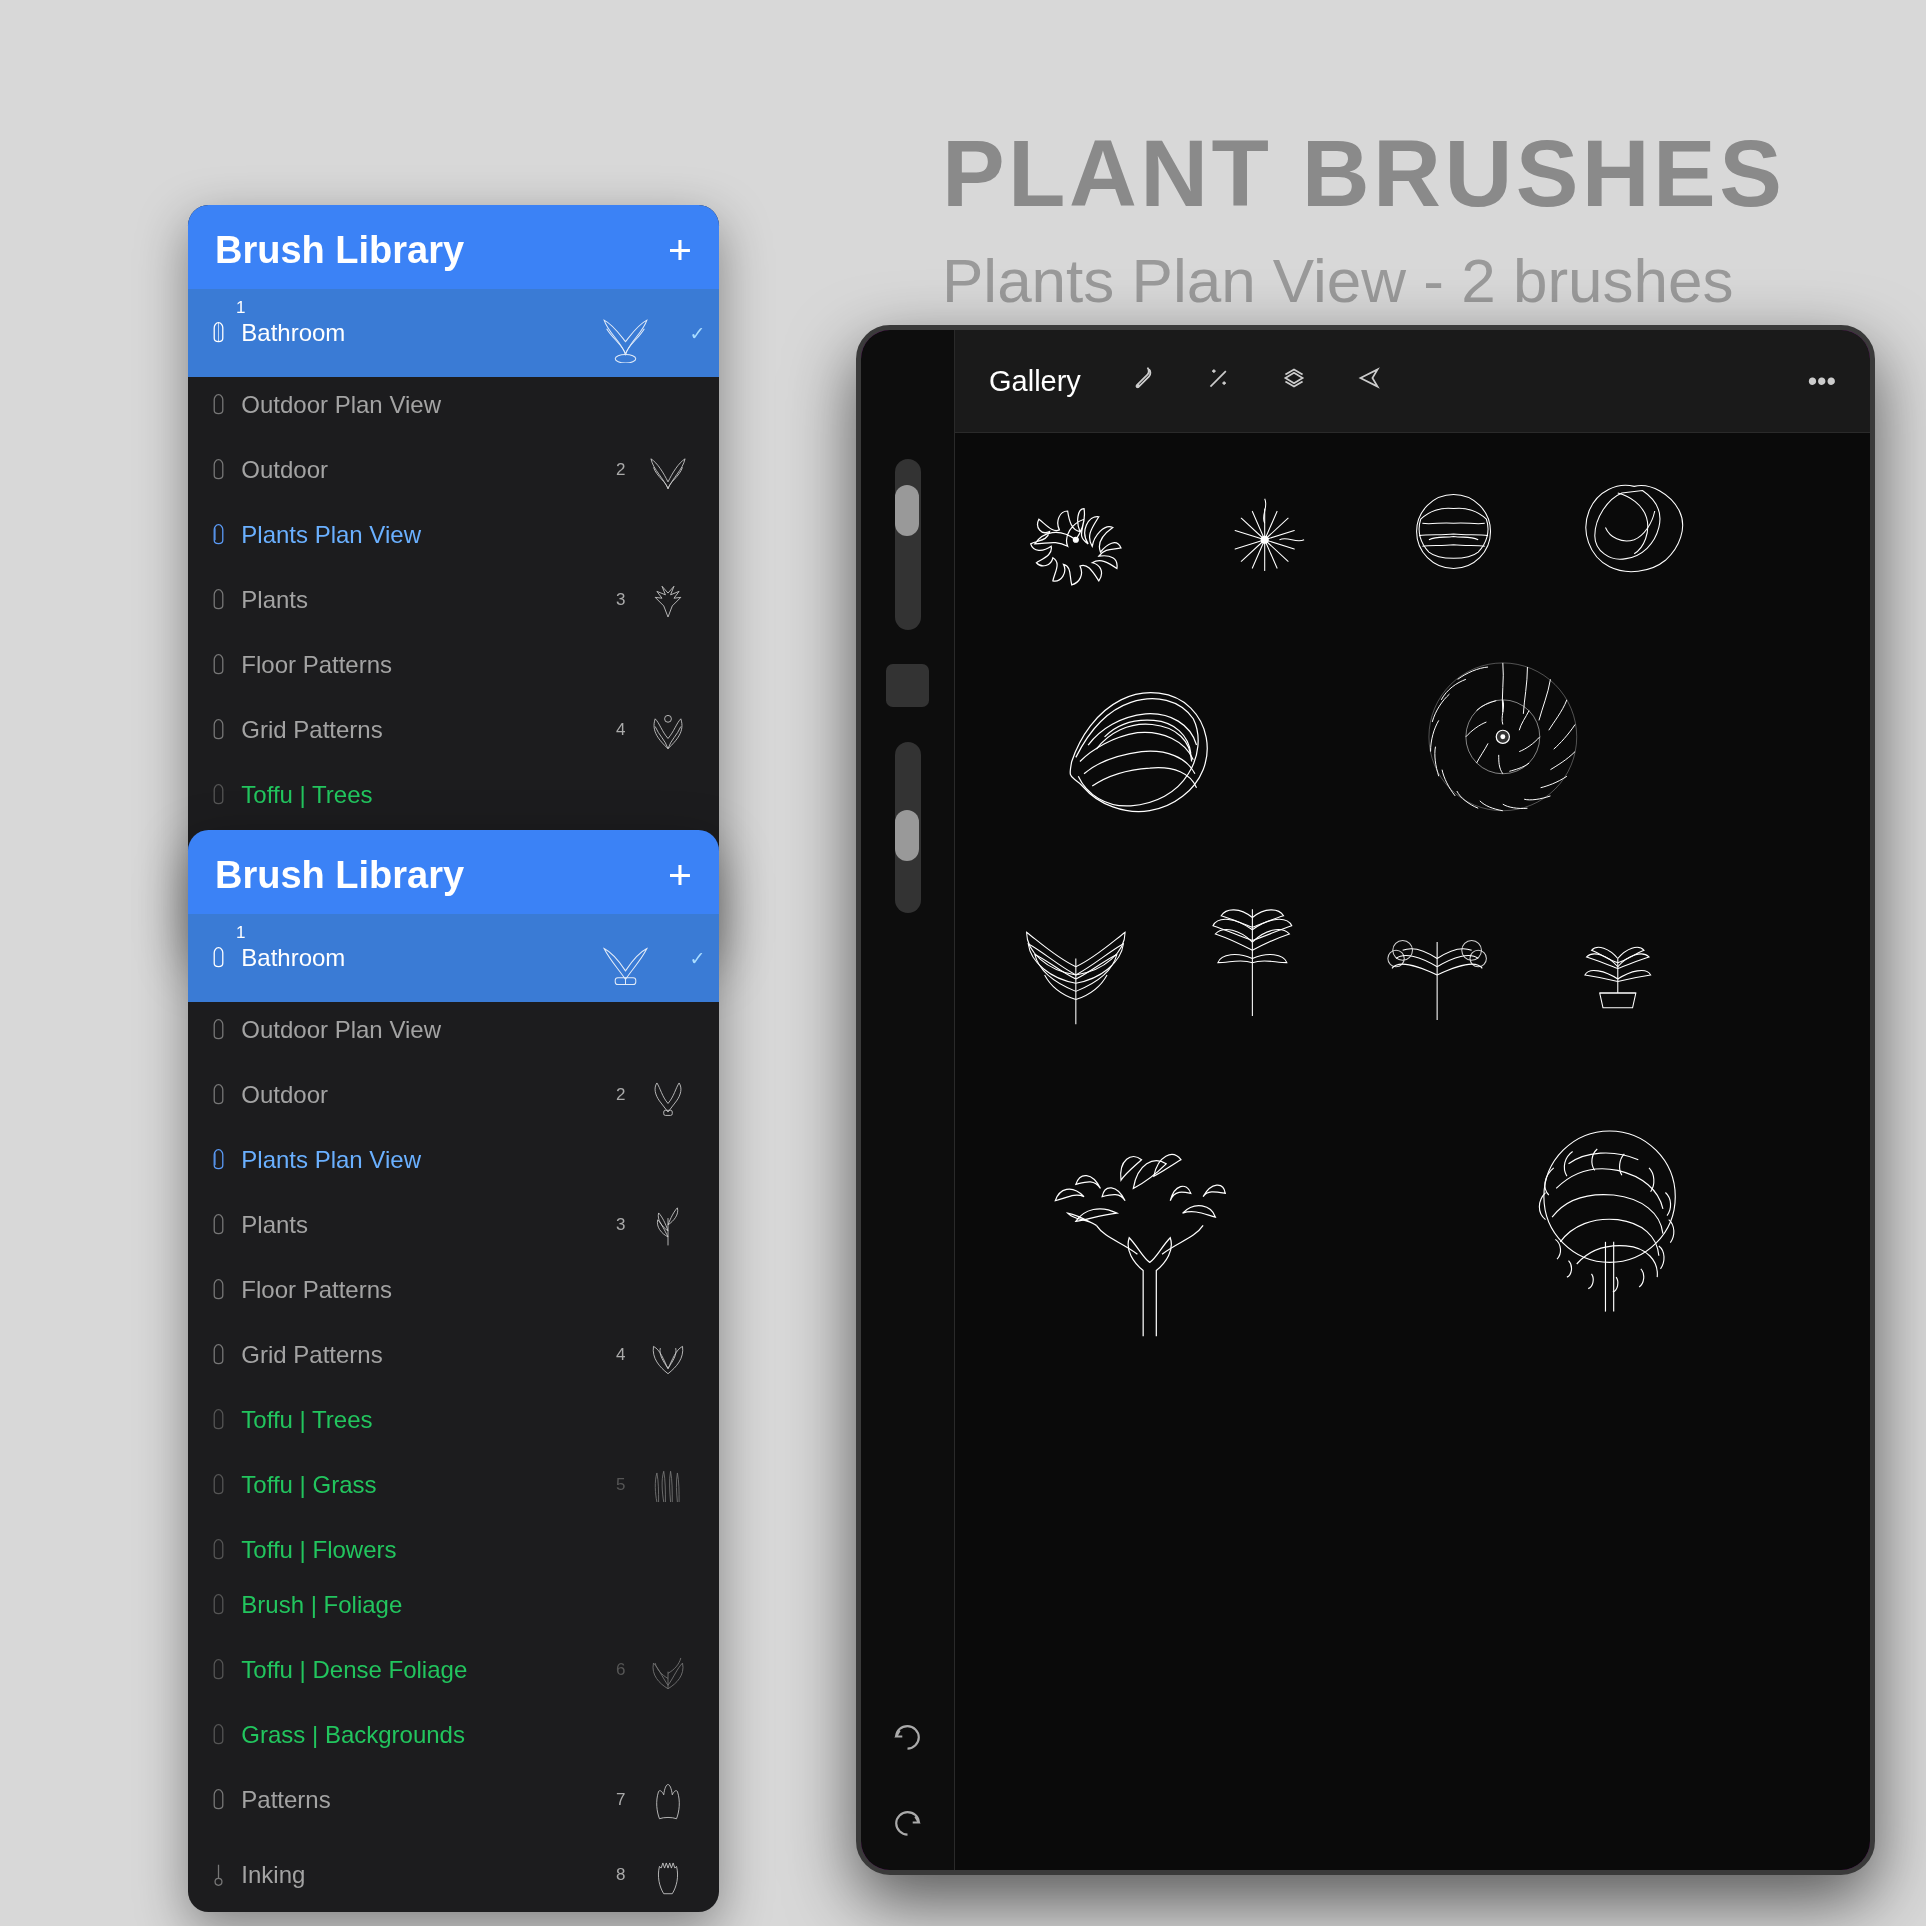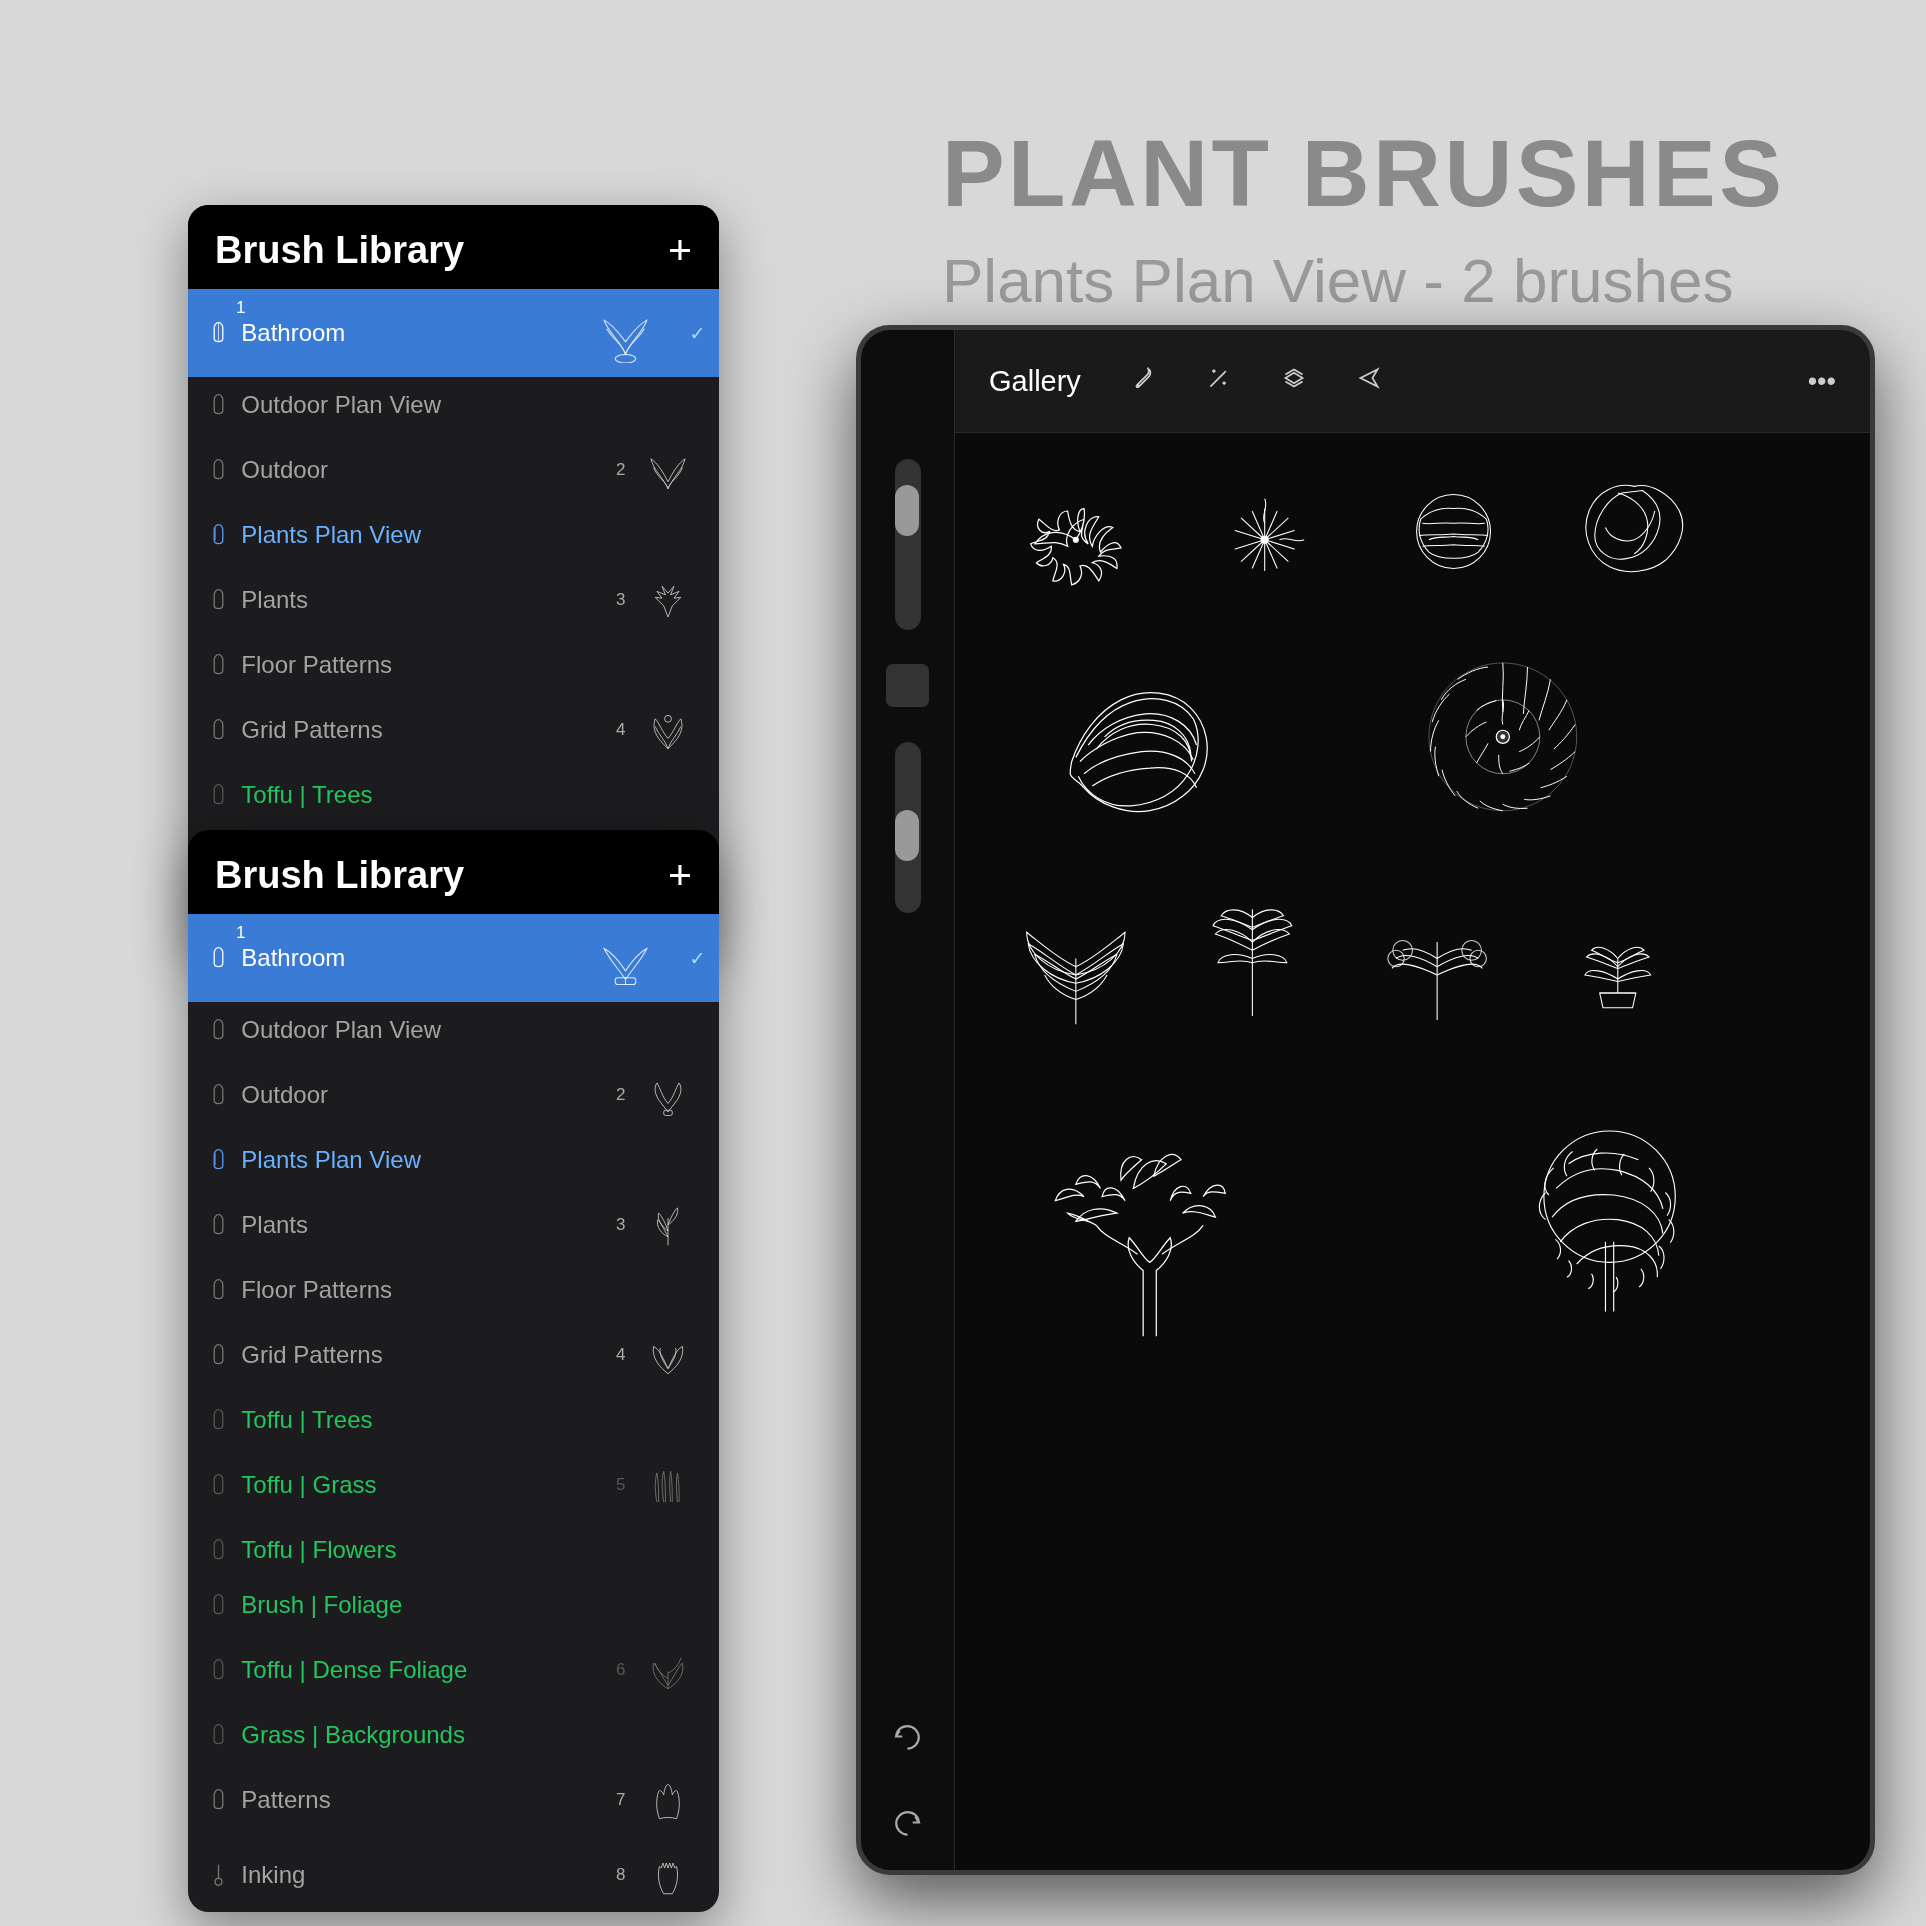--- a/index.html
+++ b/index.html
@@ -50,21 +50,21 @@
     .brush-panel-bottom {
       top: 830px;
       left: 188px;
     }
 
     .brush-panel-header {
       display: flex;
       align-items: center;
       justify-content: space-between;
       padding: 24px 27px 17px;
-      background: #000000;
+      background: #3b82f6;
     }
     .brush-panel-title {
       font-size: 38px;
       font-weight: 700;
       color: #ffffff;
     }
     .brush-panel-add {
       font-size: 41px;
       color: #ffffff;
       line-height: 1;

